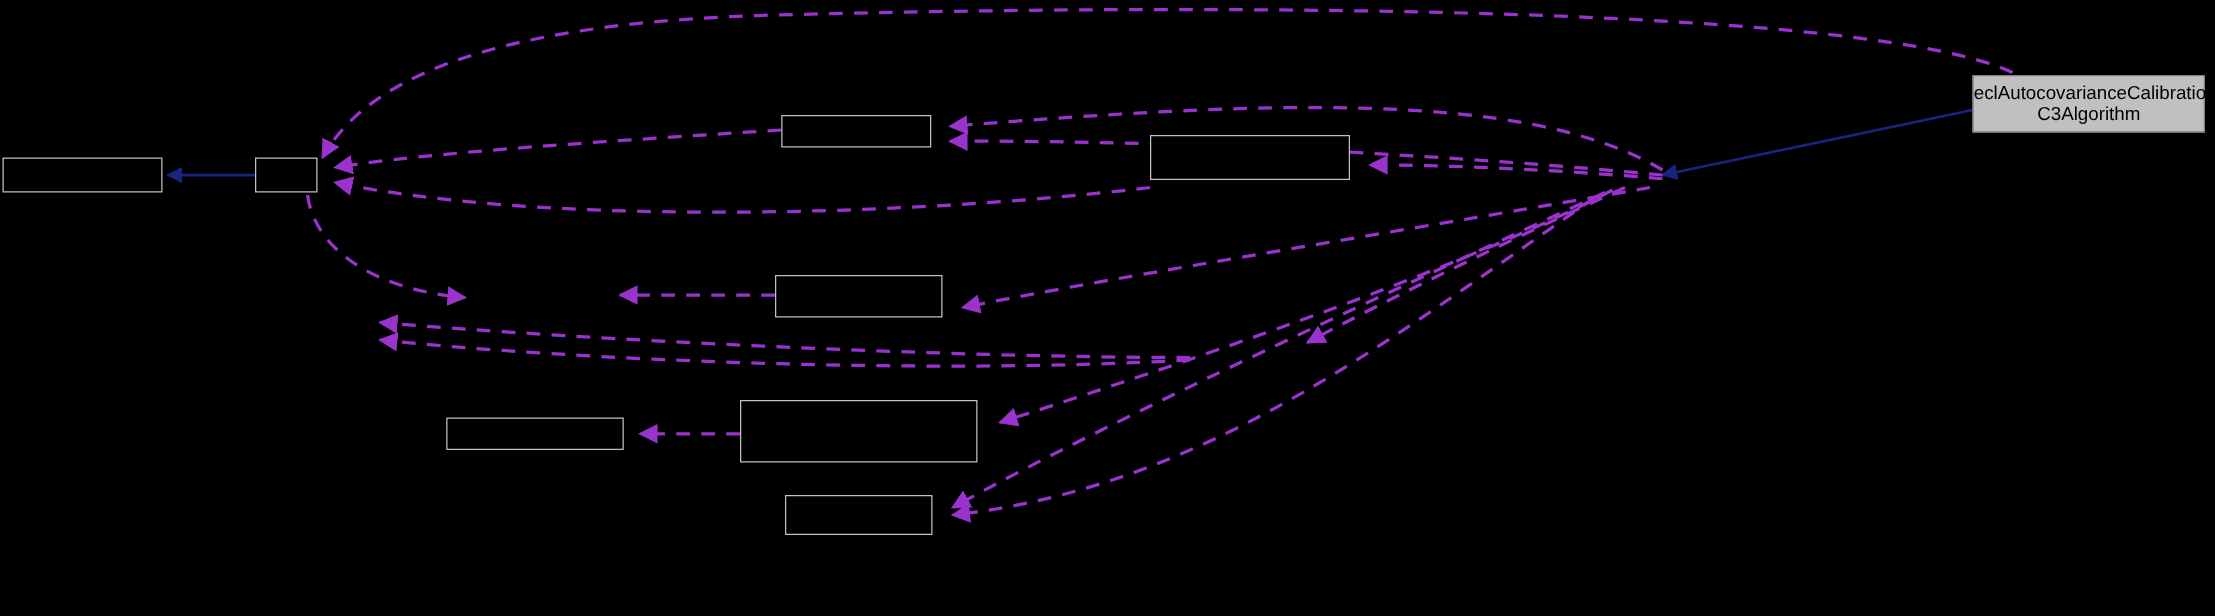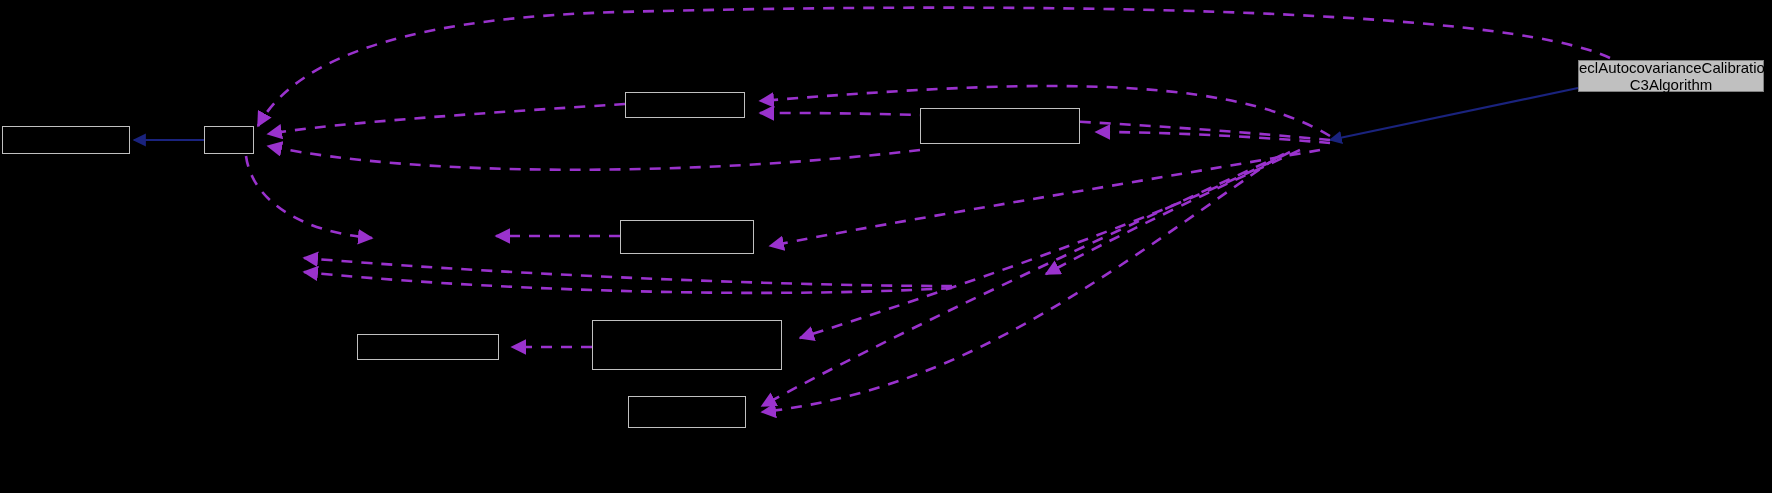--- a/index.html
+++ b/index.html
@@ -102,18 +102,18 @@
   <div class="node-box" style="left:920px;top:108px;width:160px;height:36px;"></div>
 
   <div class="node-box" style="left:620px;top:220px;width:134px;height:34px;"></div>
 
   <div class="node-box" style="left:357px;top:334px;width:142px;height:26px;"></div>
 
   <div class="node-box" style="left:592px;top:320px;width:190px;height:50px;"></div>
 
   <div class="node-box" style="left:628px;top:396px;width:118px;height:32px;"></div>
 
-  <div class="node-box filled" style="left:1578px;top:60px;width:186px;height:32px;padding-left:28px;">
+  <div class="node-box filled" style="left:1578px;top:60px;width:186px;height:46px;padding-left:28px;">
     <div class="node-label">eclAutocovarianceCalibration
 C3Algorithm</div>
   </div>
 
 </div>
 
 </body></html>

